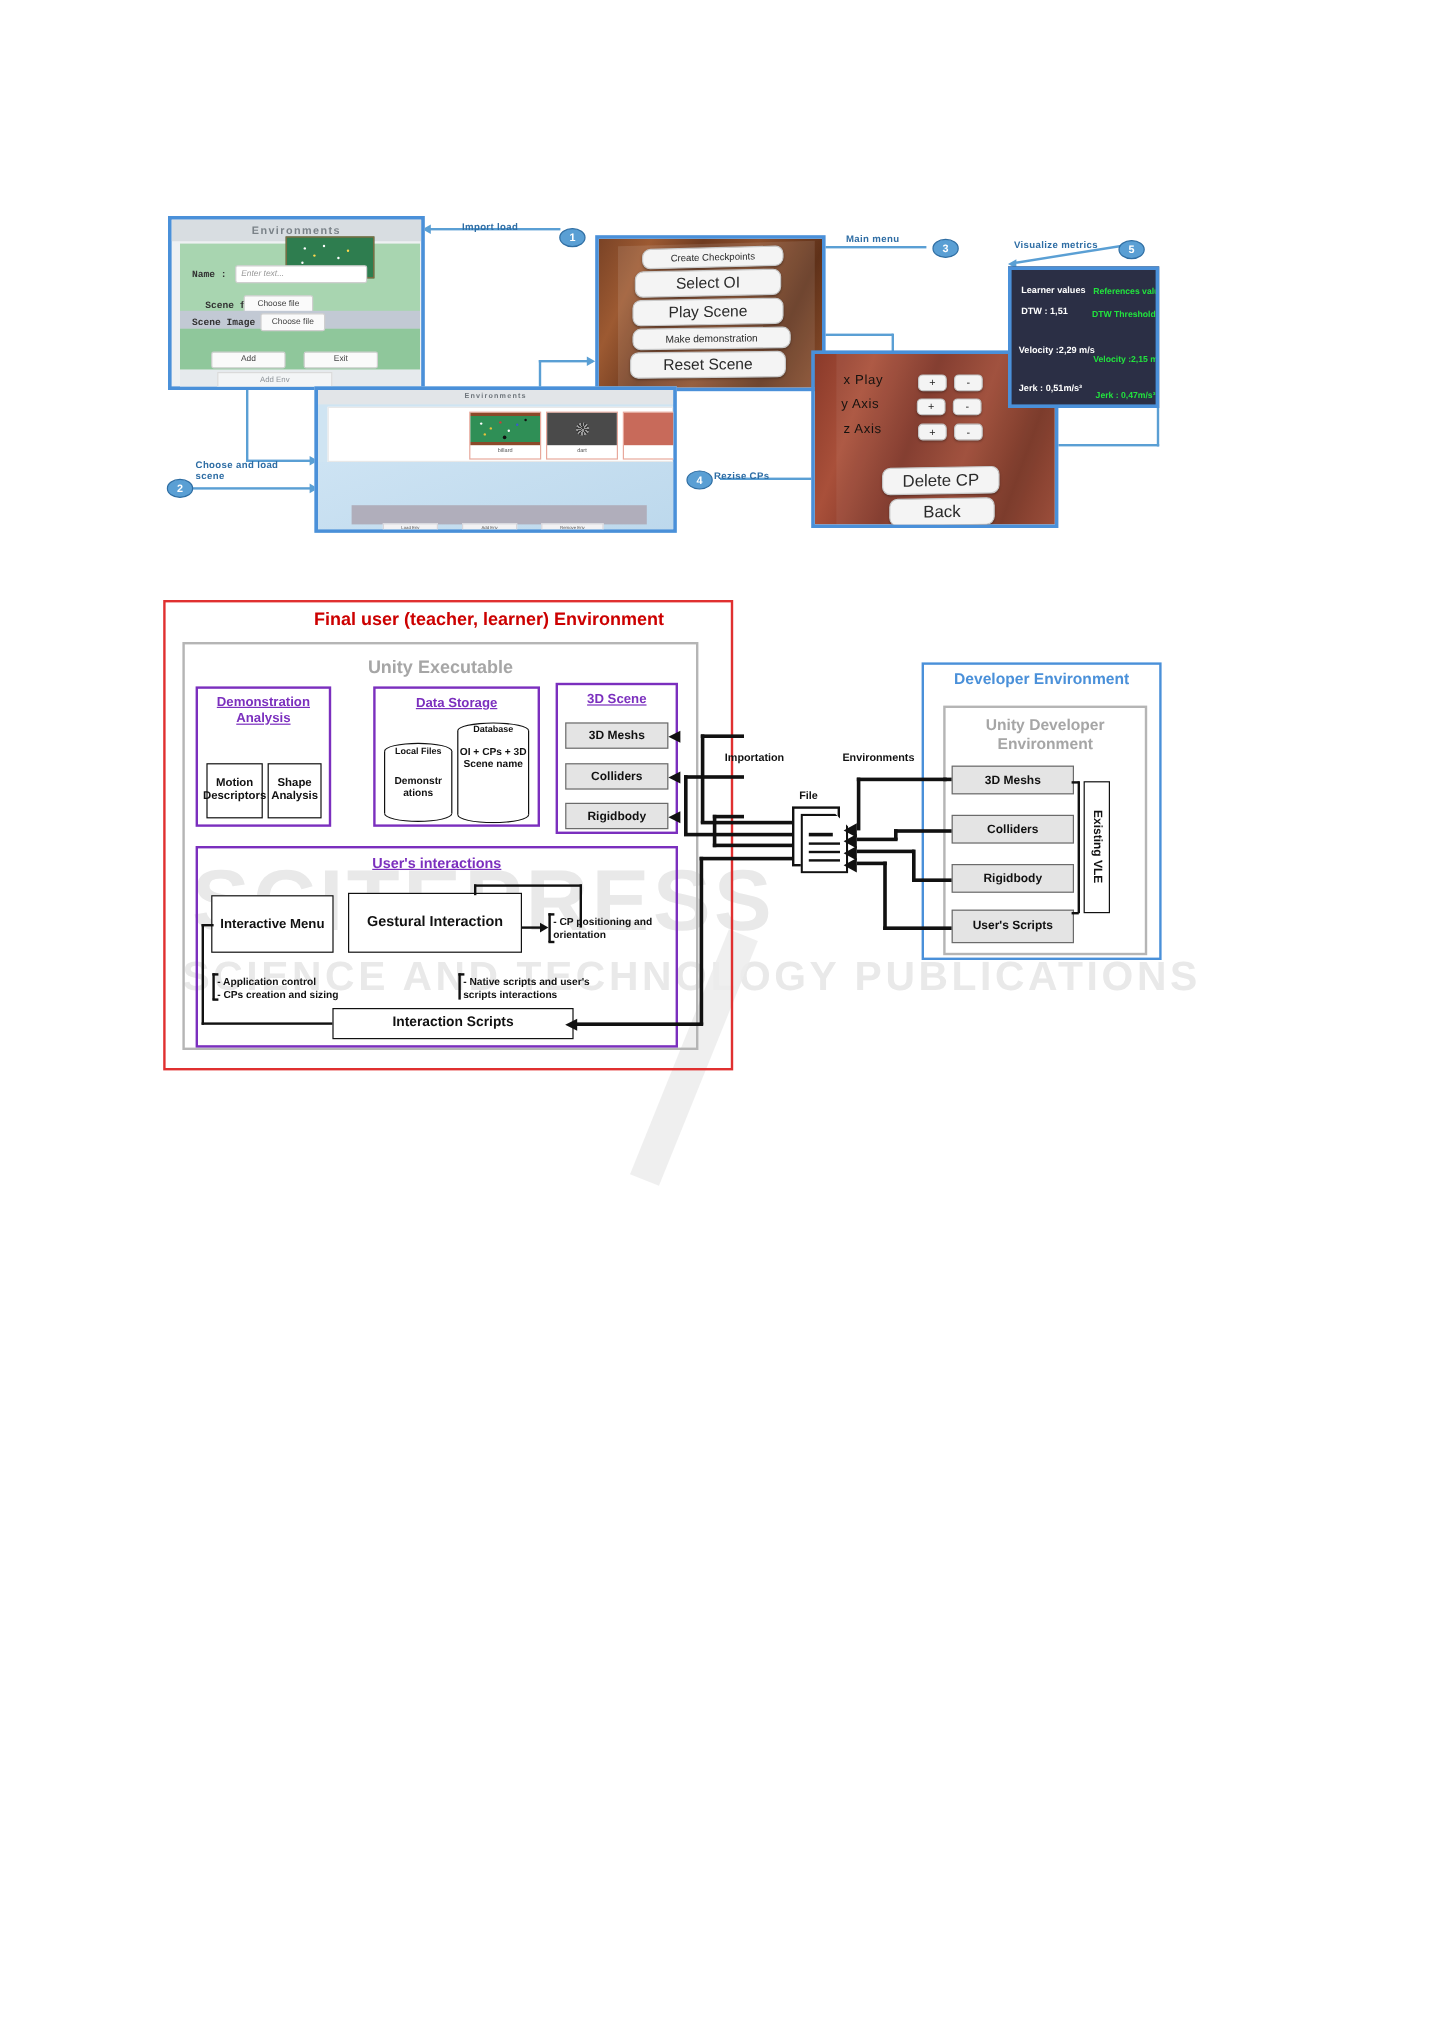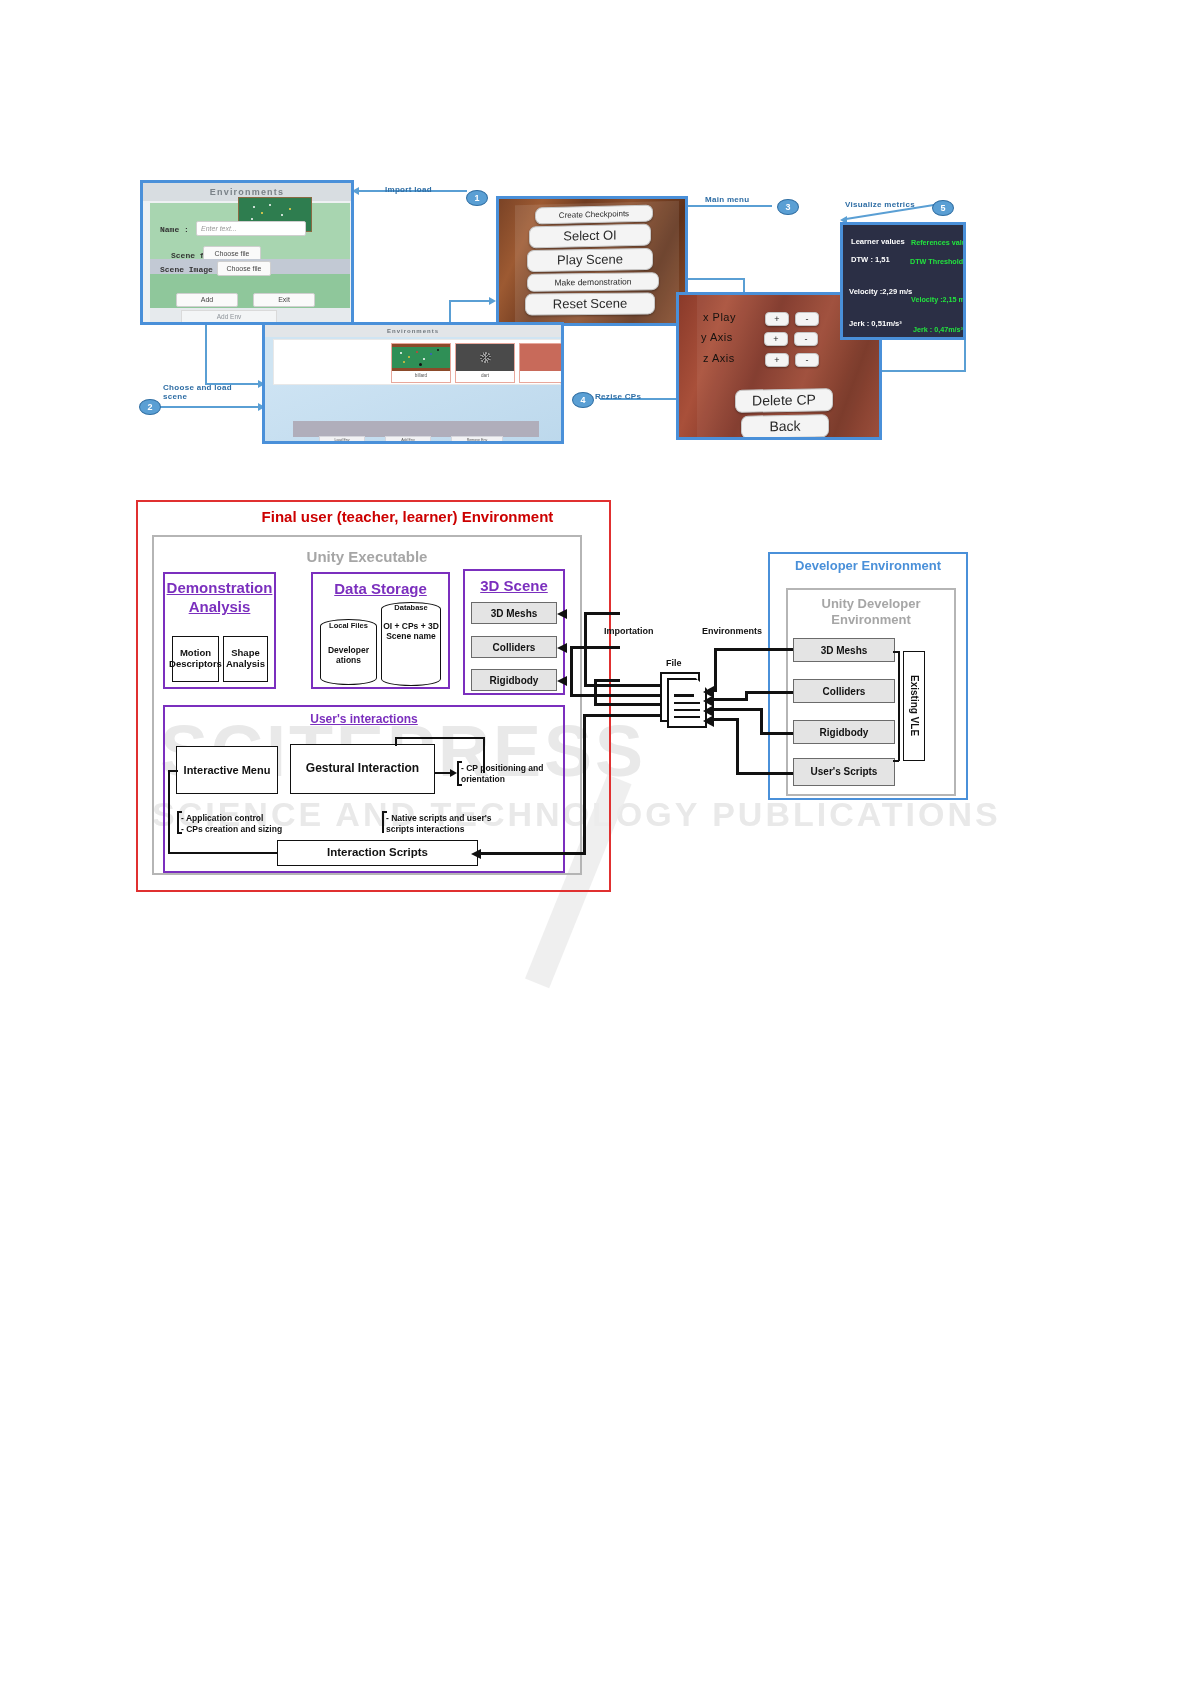--- a/index.html
+++ b/index.html
@@ -108,21 +108,21 @@
 
   .box{position:absolute;box-sizing:border-box;}
   .red-frame{left:136px;top:500px;width:475px;height:392px;border:2px solid #e03030;background:transparent;}
   .red-title{position:absolute;left:136px;top:508px;width:475px;text-align:center;
              color:#cc0000;font-size:15px;font-weight:bold;margin-left:34px;}
   .gray-frame{left:152px;top:535px;width:430px;height:340px;border:2px solid #b5b5b5;background:transparent;}
   .gray-title{position:absolute;left:152px;top:548px;width:430px;text-align:center;
               color:#a6a6a6;font-size:15px;font-weight:bold;}
 
   .purple{border:2px solid #7b2fbe;background:transparent;}
-  .purple-title{position:absolute;color:#7b2fbe;font-size:15px;font-weight:bold;
+  .purple-title{position:absolute;color:#7b2fbe;font-size:11px;font-weight:bold;
                 text-decoration:underline;text-align:center;}
 
   .kbox{position:absolute;border:1.5px solid #111;background:#fff;color:#111;
         font-size:9.5px;font-weight:bold;text-align:center;display:flex;
         align-items:center;justify-content:center;line-height:1.15;box-sizing:border-box;}
   .gbox{position:absolute;border:1.5px solid #6b6b6b;background:#e4e4e4;color:#111;
         font-size:10px;font-weight:bold;text-align:center;display:flex;
         align-items:center;justify-content:center;box-sizing:border-box;}
 
   .cyl{position:absolute;}
@@ -352,21 +352,21 @@
     <div class="kbox" style="left:223px;top:636px;width:45px;height:46px;">Shape Analysis</div>
 
     <div class="box purple" style="left:311px;top:572px;width:139px;height:117px;"></div>
     <div class="purple-title" style="left:311px;top:580px;width:139px;">Data Storage</div>
 
     <div class="cyl" style="left:320px;top:619px;width:57px;height:66px;">
       <div class="top"></div>
       <div class="body"></div>
       <div class="bot"></div>
       <div class="lab" style="top:3px;">Local Files</div>
-      <div class="lab" style="top:27px;font-size:8.5px;">Developer ations</div>
+      <div class="lab" style="top:27px;font-size:8.5px;">Demonstr ations</div>
     </div>
 
     <div class="cyl" style="left:381px;top:602px;width:60px;height:84px;">
       <div class="top"></div>
       <div class="body"></div>
       <div class="bot"></div>
       <div class="lab" style="top:2px;">Database</div>
       <div class="lab" style="top:20px;font-size:8.5px;">OI + CPs + 3D Scene name</div>
     </div>
 

